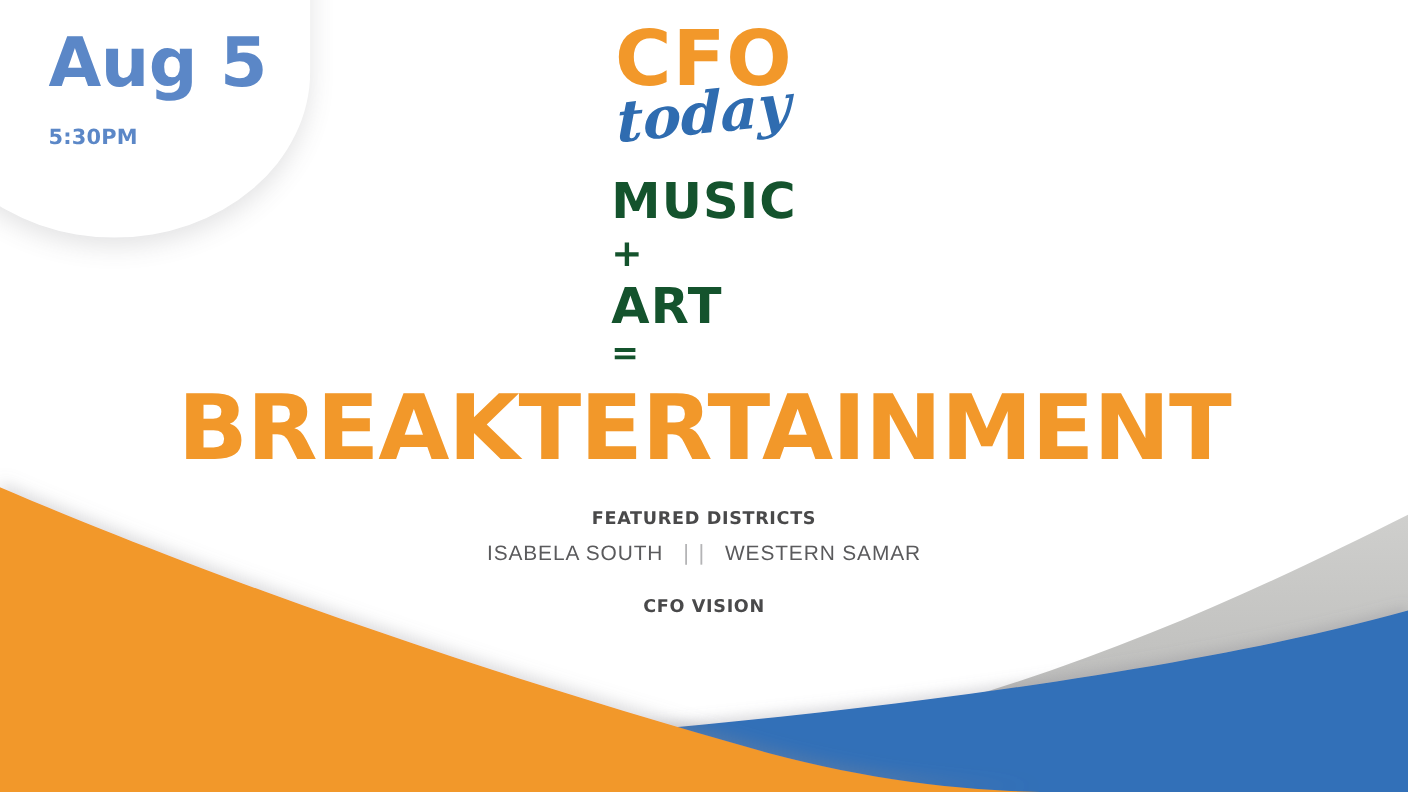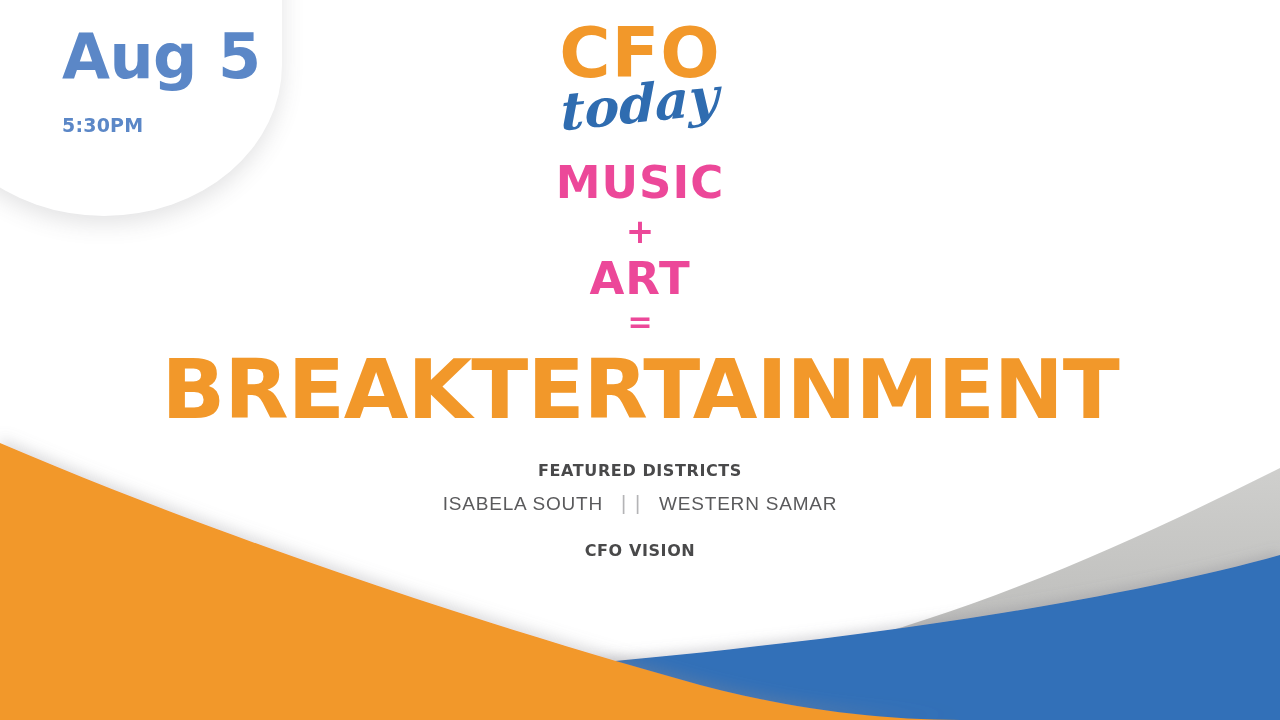--- a/index.html
+++ b/index.html
@@ -36,21 +36,21 @@
     top: -86px;
     width: 356px;
     height: 302px;
     background: #ffffff;
     border-radius: 0 0 200px 200px / 0 0 170px 170px;
     box-shadow: 0 8px 22px rgba(80, 80, 90, 0.16);
     z-index: 3;
   }
   .date-badge-inner {
     position: absolute;
-    left: 136px;
+    left: 118px;
     top: 112px;
     width: 230px;
     text-align: left;
   }
   .date-day {
     font-size: 62px;
     font-weight: 700;
     letter-spacing: -0.5px;
     line-height: 1;
     color: #5b87c7;
@@ -100,22 +100,22 @@
     font-style: italic;
     font-size: 52px;
     font-weight: 700;
     color: #2f6cb0;
     transform: rotate(-6deg) skewX(-6deg);
   }
 
   
   .equation {
     margin-top: 30px;
-    text-align: center;
-    color: #ec4899;
+    text-align: left;
+    color: #14532d;
     font-family: "DejaVu Sans", sans-serif;
     font-weight: 700;
     line-height: 1;
   }
   .eq-word {
     font-size: 45px;
     letter-spacing: 1px;
     display: block;
   }
   .eq-op {

